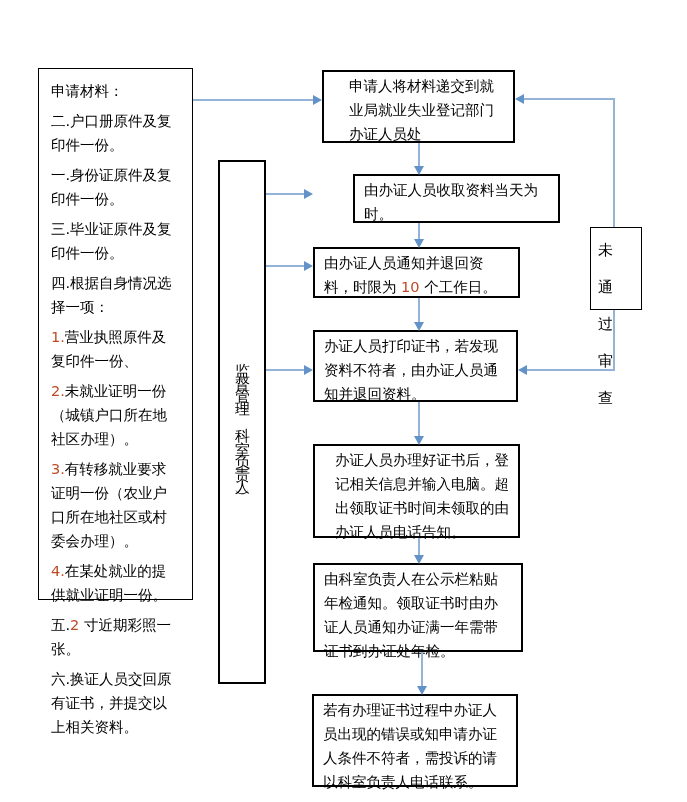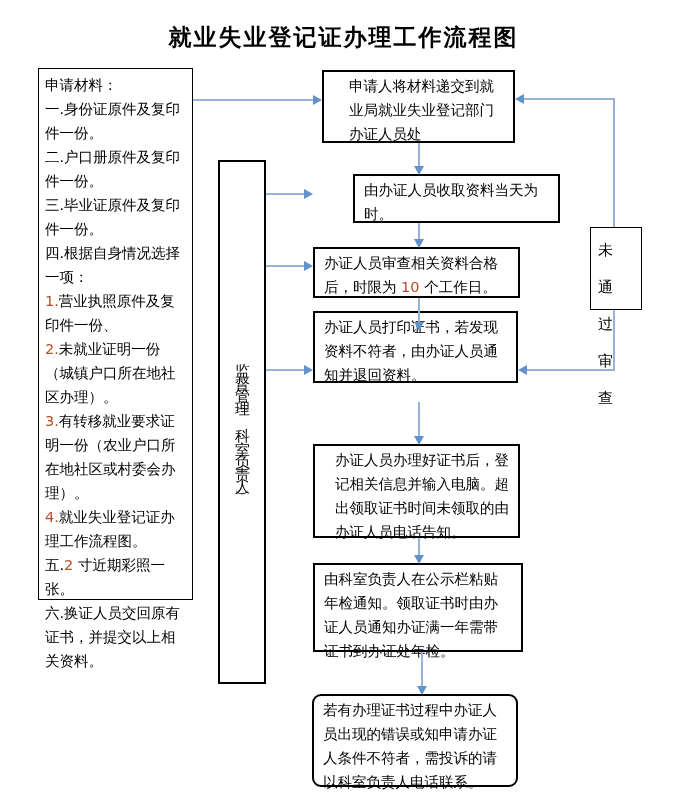--- a/index.html
+++ b/index.html
@@ -4,21 +4,21 @@
 <style>
   html,body{margin:0;padding:0;background:#fff;}
   #page{position:relative;width:687px;height:802px;background:var(--bg,#fff);
         font-family:"DejaVu Sans",sans-serif;color:var(--text,#000);overflow:hidden;}
   .title{position:absolute;left:0;top:22px;width:100%;text-align:center;
          font-family:"DejaVu Serif","DejaVu Sans",serif;font-weight:bold;
          font-size:23px;letter-spacing:2px;}
   .box{position:absolute;box-sizing:border-box;background:#fff;border:2px solid var(--box-border,#000);}
   .materials{left:38px;top:68px;width:155px;height:532px;border-width:1px;
              padding:4px 6px;font-size:14.5px;line-height:24px;}
-  .materials p{margin:0;word-break:break-all;}
+  .materials p{margin:6px;word-break:break-all;}
   .flow-box{padding:2px 9px;font-size:14.5px;line-height:24px;word-break:break-all;}
   .hl{color:var(--hl-num,#bc4a26);}
   .supervision{left:218px;top:160px;width:48px;height:524px;display:flex;
                align-items:center;justify-content:center;}
   .v-text{writing-mode:vertical-rl;text-orientation:mixed;font-size:15px;
           letter-spacing:13px;}
   .reject{left:590px;top:227px;width:52px;height:83px;border-width:1px;
           padding:4px 0 0 7px;font-size:15px;line-height:37px;letter-spacing:7px;
           word-break:break-all;}
   .hline{position:absolute;height:2px;background:var(--connector,#95b3d7);}
@@ -29,43 +29,42 @@
   .ah-left{border-top:5px solid transparent;border-bottom:5px solid transparent;
            border-right:9px solid var(--arrowhead,#6292c8);}
   .ah-down{border-left:5px solid transparent;border-right:5px solid transparent;
            border-top:9px solid var(--arrowhead,#6292c8);}
 </style>
 </head>
 <body>
 
 <div id="page">
 
-  <div class="title">就业失业登记证办理工作流程图</div>
 
   <div class="box materials">
     <p><span>申请材料：</span><span class="hl"></span><span></span></p>
+    <p><span>二.户口册原件及复印件一份。</span><span class="hl"></span><span></span></p>
     <p><span>一.身份证原件及复印件一份。</span><span class="hl"></span><span></span></p>
-    <p><span>二.户口册原件及复印件一份。</span><span class="hl"></span><span></span></p>
     <p><span>三.毕业证原件及复印件一份。</span><span class="hl"></span><span></span></p>
     <p><span>四.根据自身情况选择一项：</span><span class="hl"></span><span></span></p>
     <p><span></span><span class="hl">1.</span><span>营业执照原件及复印件一份、</span></p>
     <p><span></span><span class="hl">2.</span><span>未就业证明一份（城镇户口所在地社区办理）。</span></p>
     <p><span></span><span class="hl">3.</span><span>有转移就业要求证明一份（农业户口所在地社区或村委会办理）。</span></p>
-    <p><span></span><span class="hl">4.</span><span>就业失业登记证办理工作流程图。</span></p>
+    <p><span></span><span class="hl">4.</span><span>在某处就业的提供就业证明一份。</span></p>
     <p><span>五.</span><span class="hl">2</span><span> 寸近期彩照一张。</span></p>
     <p><span>六.换证人员交回原有证书，并提交以上相关资料。</span><span class="hl"></span><span></span></p>
   </div>
 
   <div class="box flow-box" style="left:322px;top:70px;width:193px;height:73px;padding-left:25px;"><span>申请人将材料递交到就业局就业失业登记部门办证人员处</span><span class="hl"></span><span></span></div>
   <div class="box flow-box" style="left:313px;top:174px;width:207px;height:49px;margin-left:40px;"><span>由办证人员收取资料当天为时。</span><span class="hl"></span><span></span></div>
-  <div class="box flow-box" style="left:313px;top:247px;width:207px;height:51px;"><span>办证人员审查相关资料合格后，时限为 </span><span class="hl">10</span><span> 个工作日。</span></div>
-  <div class="box flow-box" style="left:313px;top:311px;width:205px;height:72px;"><span>办证人员打印证书，若发现资料不符者，由办证人员通知并退回资料。</span><span class="hl"></span><span></span></div>
+  <div class="box flow-box" style="left:313px;top:247px;width:207px;height:51px;"><span>由办证人员通知并退回资料，时限为 </span><span class="hl">10</span><span> 个工作日。</span></div>
+  <div class="box flow-box" style="left:313px;top:330px;width:205px;height:72px;"><span>办证人员打印证书，若发现资料不符者，由办证人员通知并退回资料。</span><span class="hl"></span><span></span></div>
   <div class="box flow-box" style="left:313px;top:444px;width:207px;height:94px;padding-left:20px;"><span>办证人员办理好证书后，登记相关信息并输入电脑。超出领取证书时间未领取的由办证人员电话告知。</span><span class="hl"></span><span></span></div>
   <div class="box flow-box" style="left:313px;top:563px;width:210px;height:89px;"><span>由科室负责人在公示栏粘贴年检通知。领取证书时由办证人员通知办证满一年需带证书到办证处年检。</span><span class="hl"></span><span></span></div>
-  <div class="box flow-box" style="left:312px;top:694px;width:206px;height:93px;border-radius:9px;"><span>若有办理证书过程中办证人员出现的错误或知申请办证人条件不符者，需投诉的请以科室负责人电话联系。</span><span class="hl"></span><span></span></div>
+  <div class="box flow-box" style="left:312px;top:694px;width:206px;height:93px;"><span>若有办理证书过程中办证人员出现的错误或知申请办证人条件不符者，需投诉的请以科室负责人电话联系。</span><span class="hl"></span><span></span></div>
 
   <div class="box supervision">
     <span class="v-text">监督管理（科室负责人）</span>
   </div>
 
   <div class="box reject">未通过审查</div>
 
   <div class="hline" style="left:193px;top:99px;width:120px;"></div>
   <div class="ah ah-right" style="left:313px;top:95px;"></div>
 

